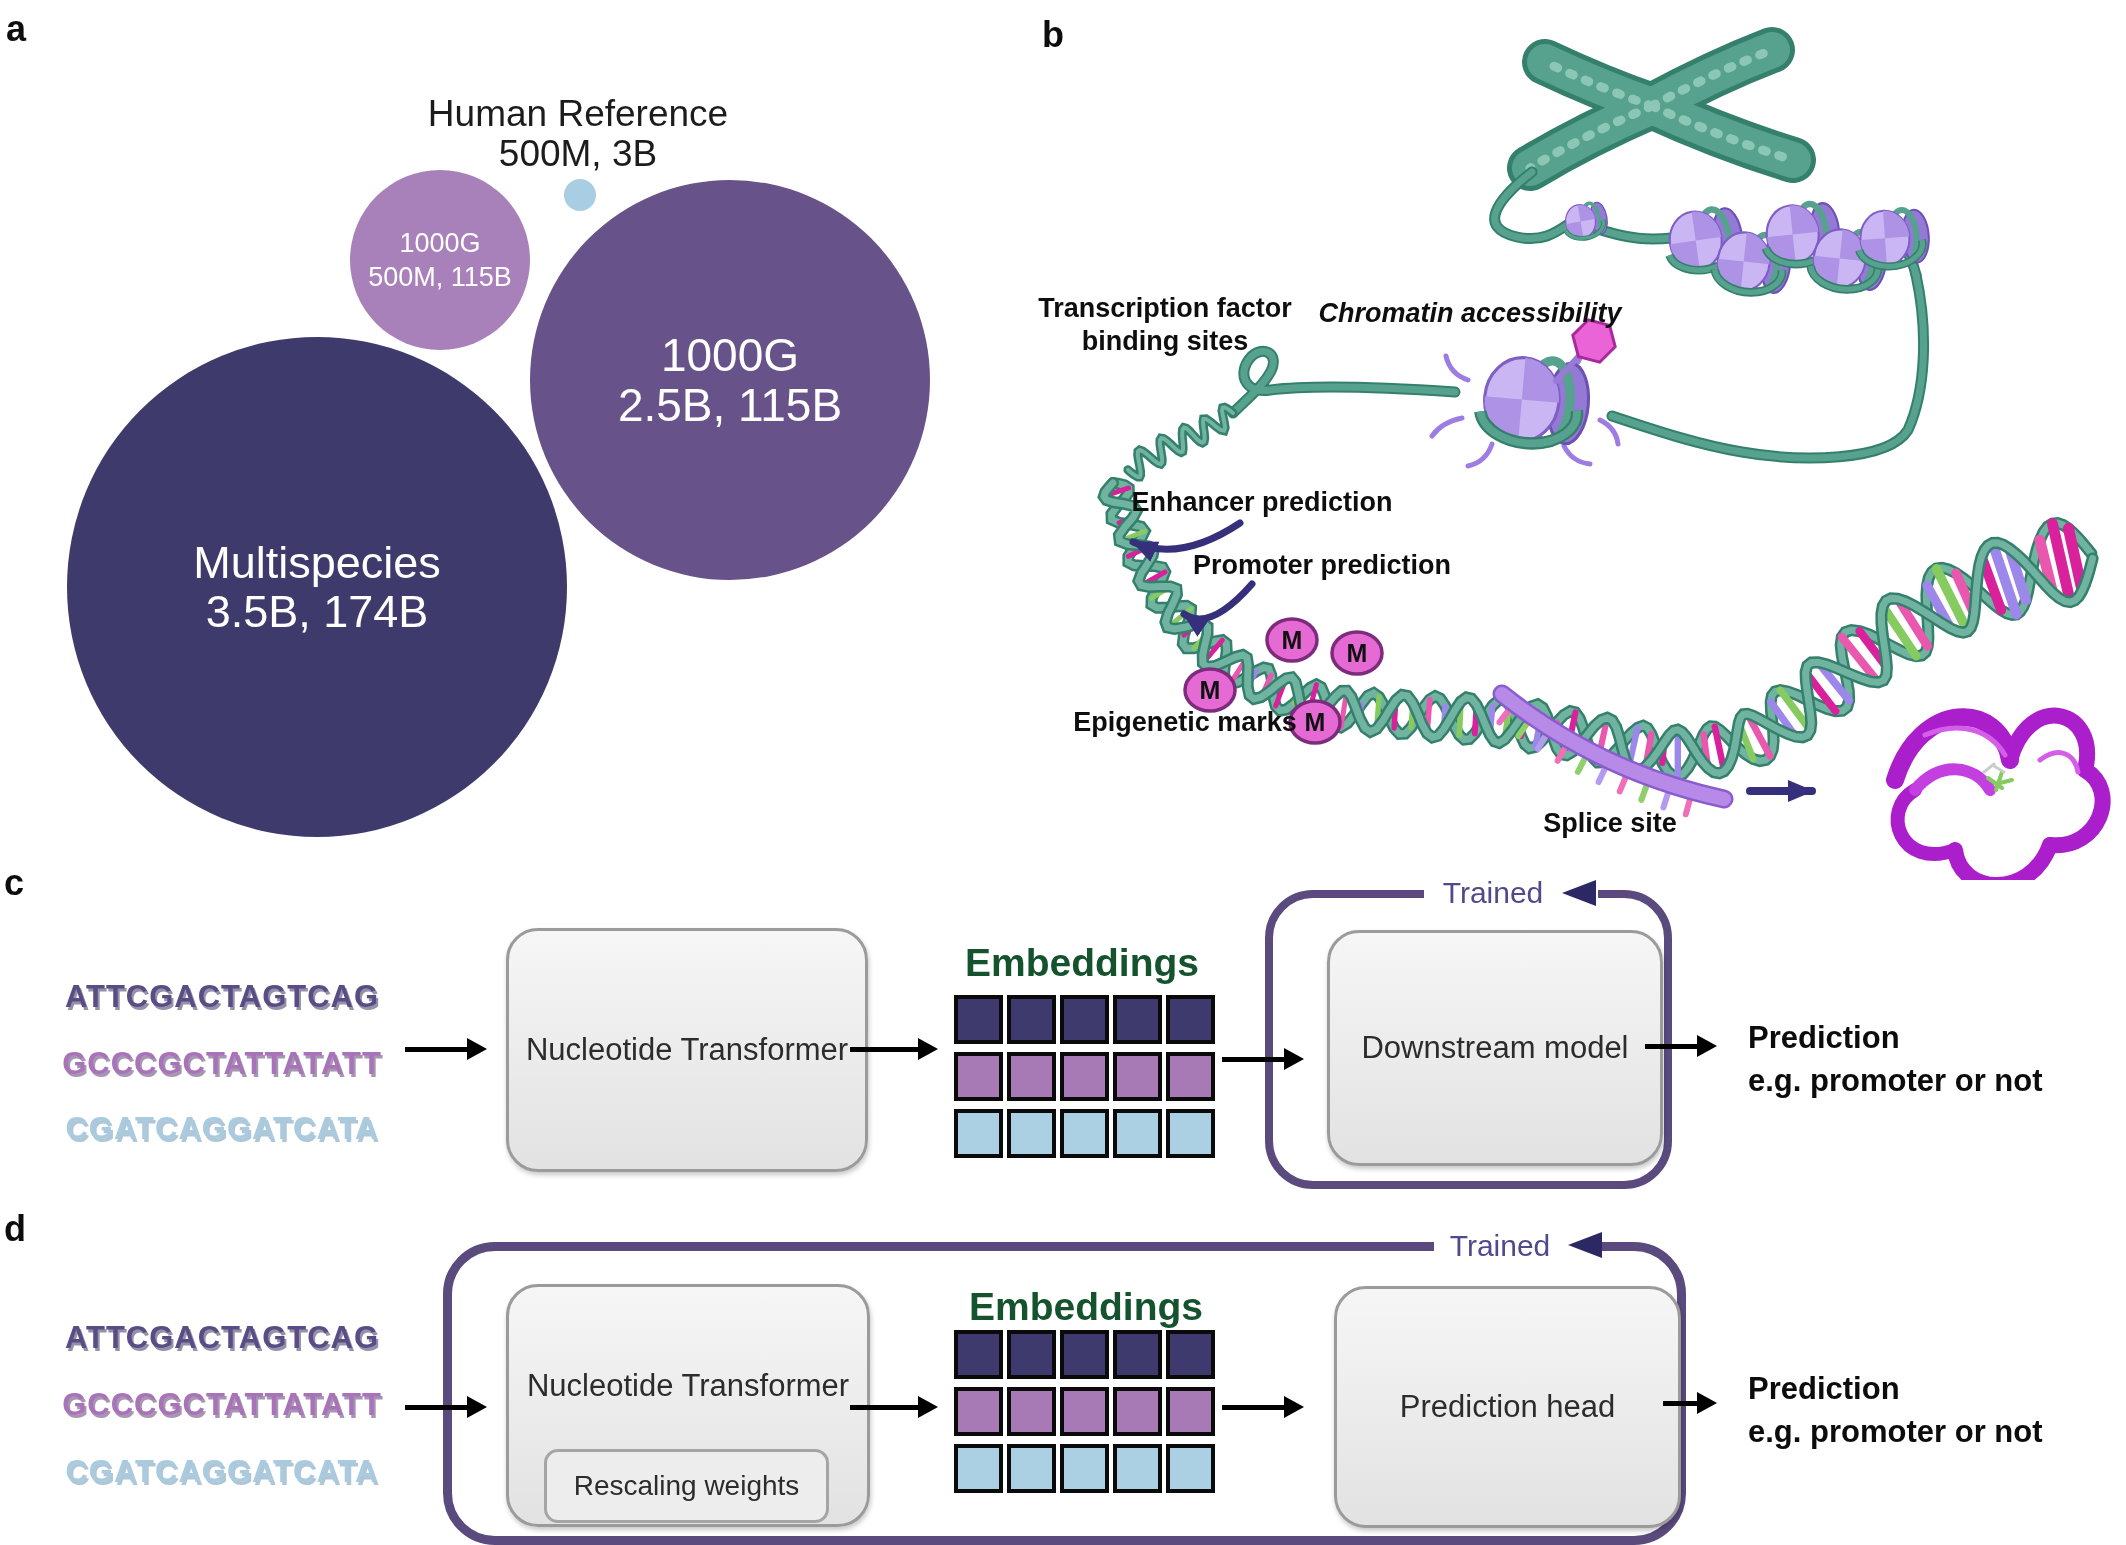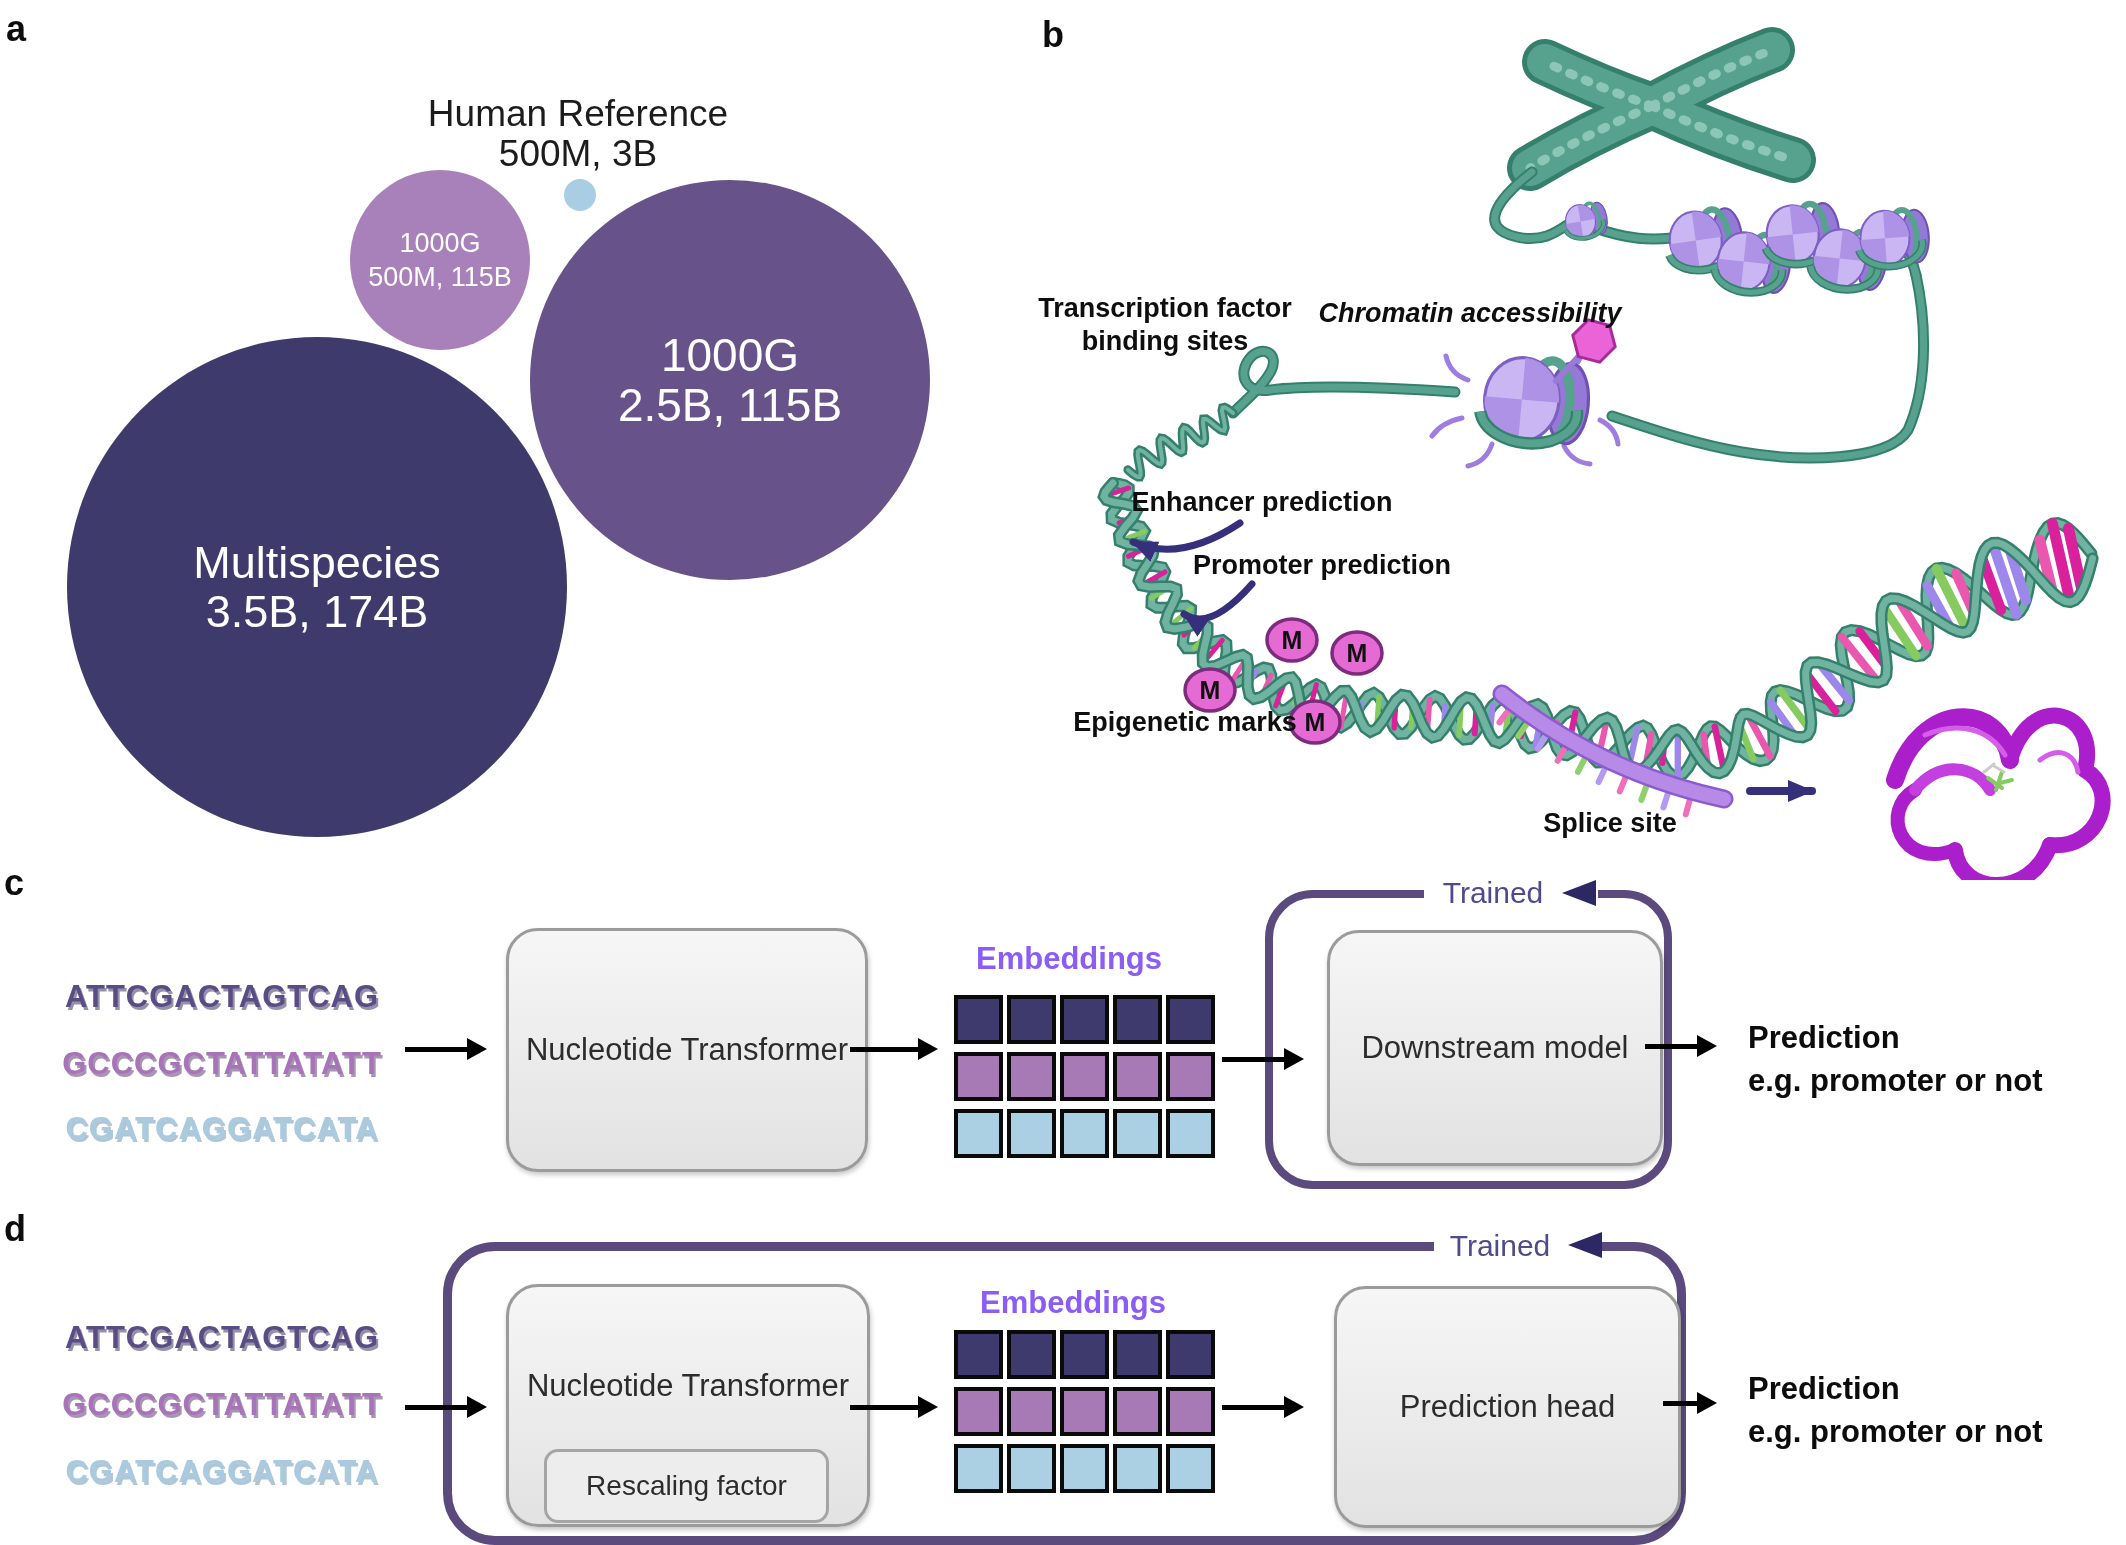--- a/index.html
+++ b/index.html
@@ -23,21 +23,21 @@
         background:linear-gradient(#f6f6f6,#e2e2e2);box-shadow:1px 3px 5px rgba(0,0,0,.22);
         display:flex;align-items:center;justify-content:center;font-size:31px;color:#2c2c2c;z-index:3;margin-left:16px;}
   .seq{position:absolute;left:2px;width:440px;text-align:center;font-weight:700;font-size:31px;
        letter-spacing:1px;white-space:nowrap;z-index:3;}
   .seq1{color:#5a4d85;text-shadow:2px 3px 0 rgba(44,36,82,.5);}
   .seq2{color:#a873b8;text-shadow:2px 3px 0 rgba(95,63,115,.55);}
   .seq3{color:#aacbdf;text-shadow:2px 3px 0 rgba(122,160,186,.6);}
   .harrow{position:absolute;height:5px;background:#000;z-index:4;}
   .harrow::after{content:"";position:absolute;right:-20px;top:-9px;width:0;height:0;
        border-left:20px solid #000;border-top:11px solid transparent;border-bottom:11px solid transparent;}
-  .embl{position:absolute;transform:translate(-50%,0);font-weight:700;font-size:31px;color:#8b5cf6;z-index:4;}
+  .embl{position:absolute;transform:translate(-50%,0);font-weight:700;font-size:39px;color:#14532d;z-index:4;margin-left:13px;}
   .egrid{position:absolute;display:grid;grid-template-columns:repeat(5,49px);grid-auto-rows:49px;
          column-gap:4px;row-gap:8px;z-index:3;}
   .ecell{border:4px solid #0a0a0a;box-sizing:border-box;}
   .er1{background:#3f3a6d;} .er2{background:#a77ab6;} .er3{background:#abd0e4;}
   .loop{position:absolute;border:8px solid #5b4a7e;border-radius:48px;box-sizing:border-box;z-index:1;}
   #loop-d{border-width:9px;border-radius:52px;}
   .gap{position:absolute;background:#fff;z-index:2;}
   .tri-left{position:absolute;width:0;height:0;z-index:5;
        border-top:13px solid transparent;border-bottom:13px solid transparent;border-right:34px solid #2c2864;}
   .trained{position:absolute;transform:translate(-50%,-50%);font-size:30px;color:#4f4a8c;z-index:5;white-space:nowrap;}
@@ -353,21 +353,21 @@
   <div class="loop" id="loop-d" style="left:443px;top:1242px;width:1243px;height:303px;"></div>
   <div class="gap" style="left:1434px;top:1237px;width:168px;height:18px;"></div>
   <div class="tri-left" style="left:1568px;top:1232px;"></div>
   <div class="trained" style="left:1500px;top:1246px;">Trained</div>
 
   <div class="harrow" style="left:405px;top:1405px;width:62px;"></div>
   <div class="gbox" style="left:490px;top:1284px;width:358px;height:237px;">
     <span style="position:relative;top:-20px;">Nucleotide Transformer</span>
   </div>
   <div class="gbox" id="rescale-box" style="left:528px;top:1449px;width:279px;height:68px;">
-    <span>Rescaling factor</span>
+    <span>Rescaling weights</span>
   </div>
   <div class="harrow" style="left:850px;top:1405px;width:68px;"></div>
 
   <div class="embl" style="left:1073px;top:1285px;">Embeddings</div>
   <div class="egrid" style="left:954px;top:1330px;">
     <div class="ecell er1"></div>
       <div class="ecell er1"></div>
       <div class="ecell er1"></div>
       <div class="ecell er1"></div>
       <div class="ecell er1"></div>

